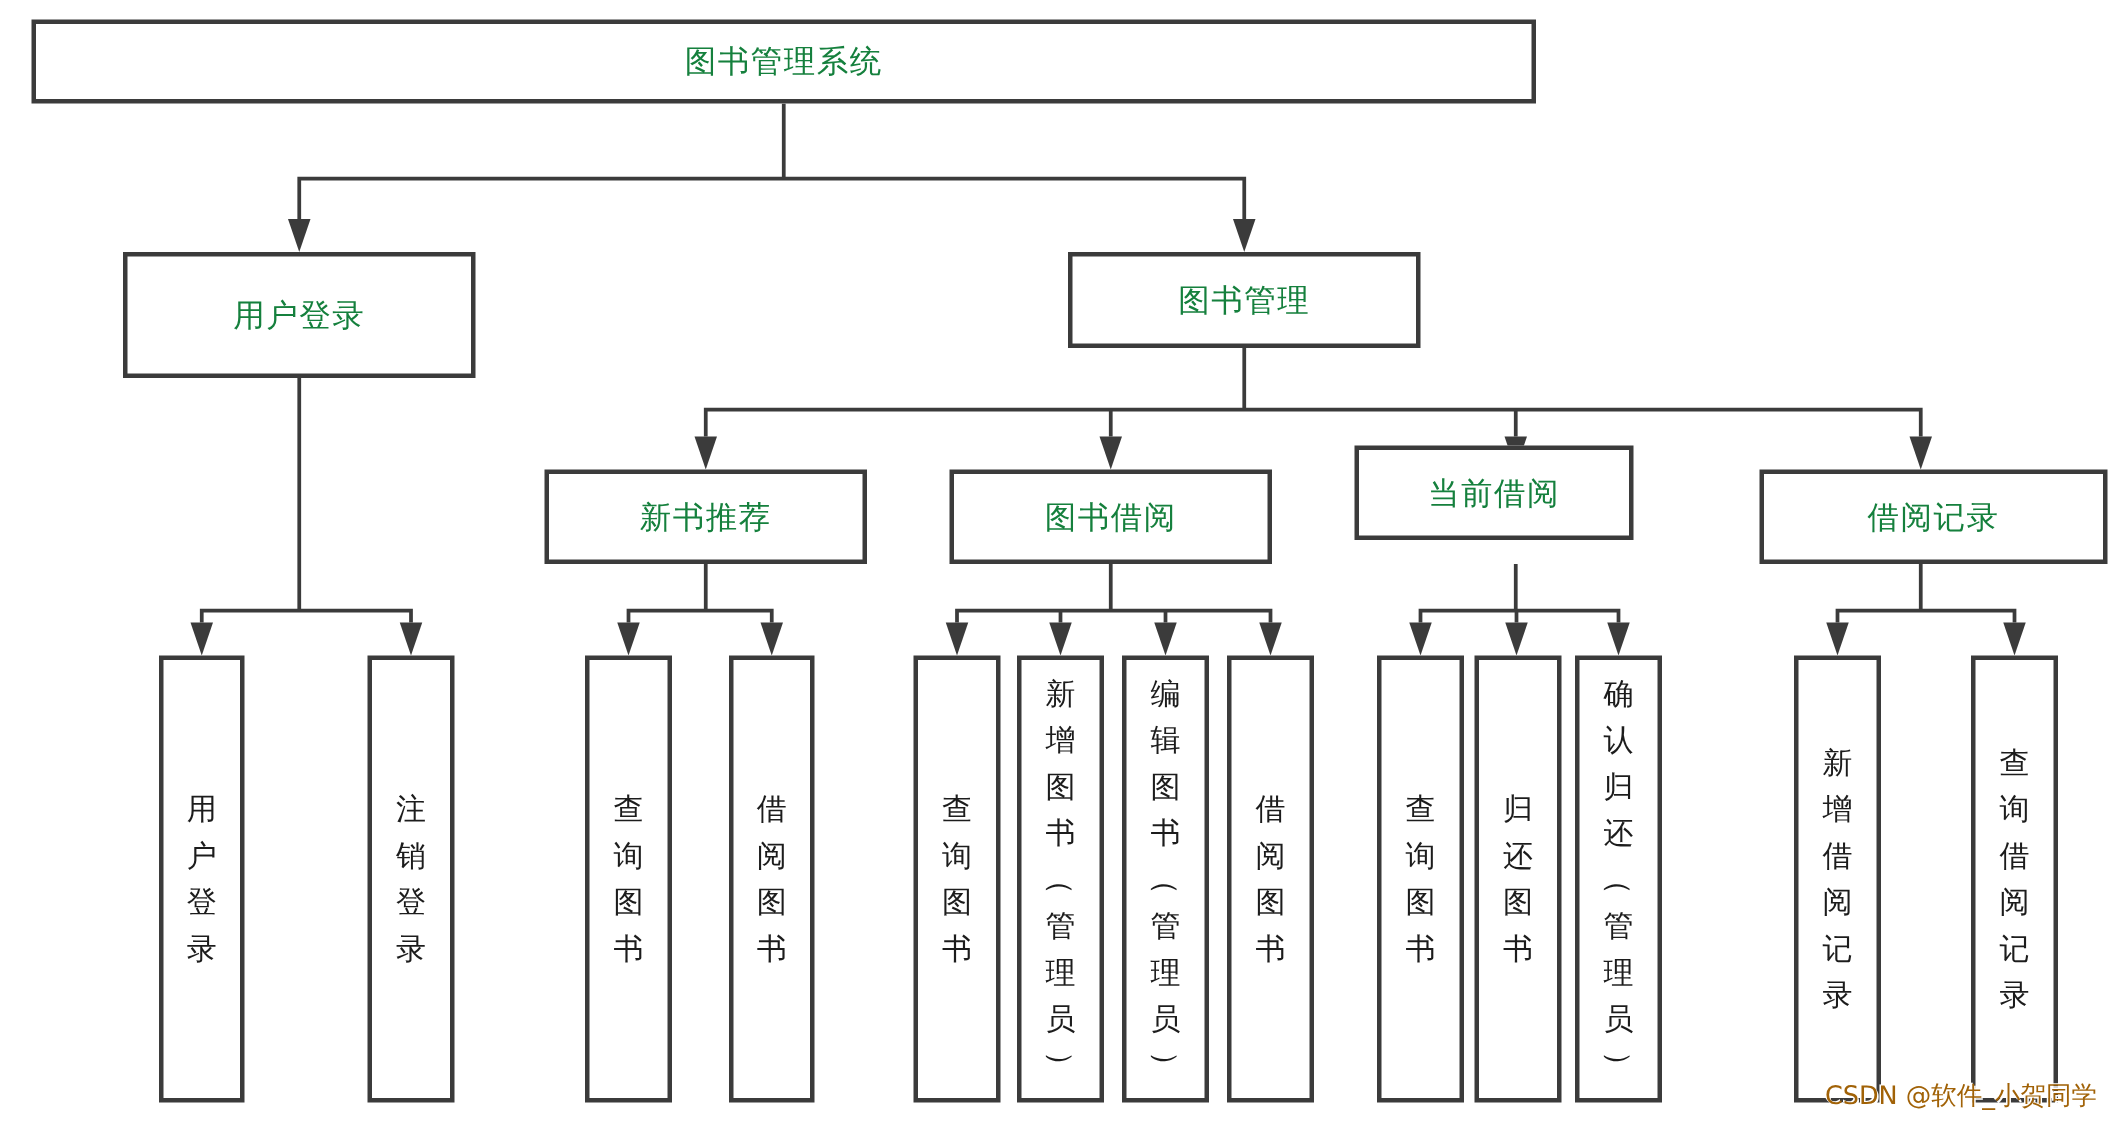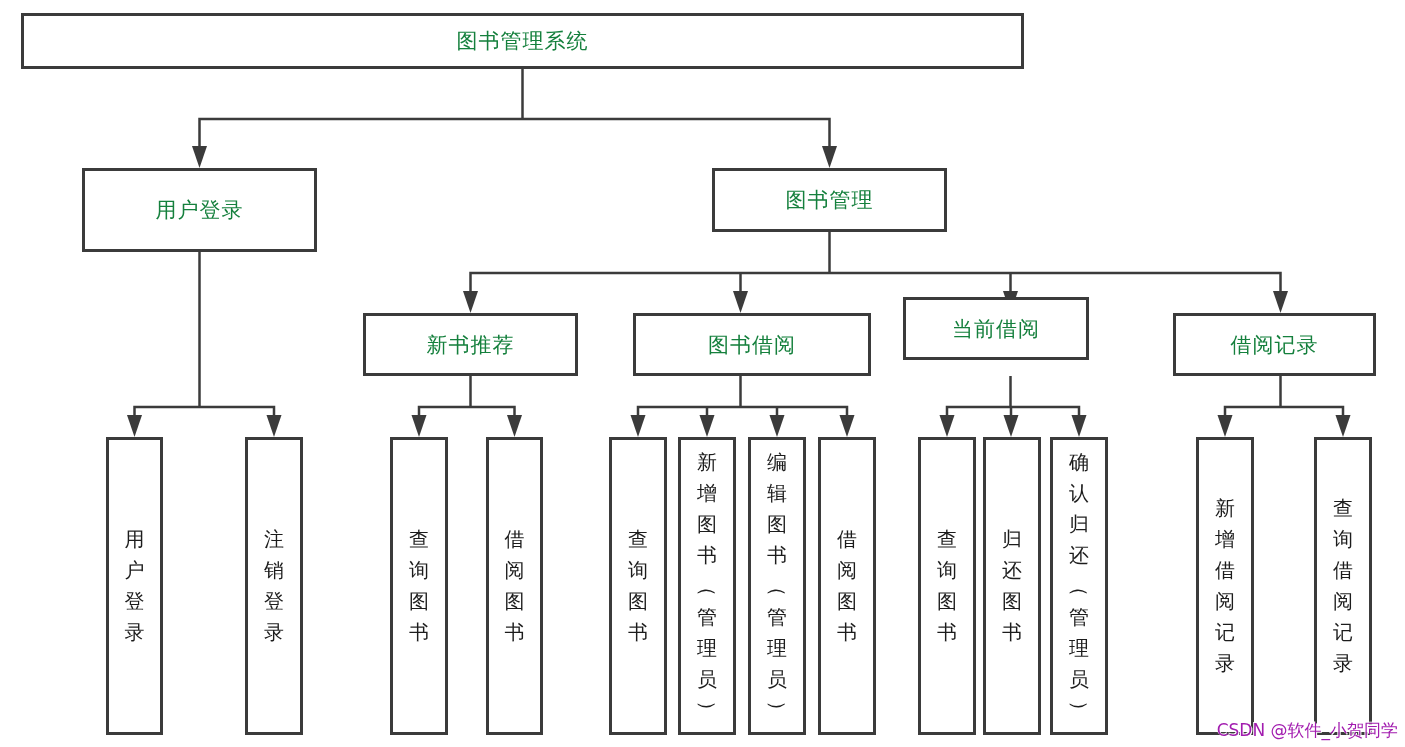--- a/index.html
+++ b/index.html
@@ -23,21 +23,21 @@
     display:block;font-size:20px;color:#1c1c1c;
   }
   .vchar{
     display:block;height:31px;line-height:31px;text-align:center;
   }
   .vrot{
     transform:rotate(90deg);
   }
   .watermark{
     position:absolute;z-index:3;right:7px;top:719px;
-    font-size:17px;color:#a21caf;white-space:nowrap;
+    font-size:17px;color:#a16207;white-space:nowrap;
     text-shadow:1px 1px 0 #ffffff,-1px -1px 0 #ffffff;
   }
 </style>
 </head>
 <body>
 
 <div id="stage">
 
   <svg class="connectors" width="1405" height="747" viewBox="0 0 1405 747">
     <g stroke="#3b3b3b" stroke-width="2.5" fill="none">
@@ -98,27 +98,27 @@
   <div class="box" style="left:82px;top:168px;width:235px;height:84px">
     <span class="hlabel">用户登录</span>
   </div>
   <div class="box" style="left:712px;top:168px;width:235px;height:64px">
     <span class="hlabel">图书管理</span>
   </div>
 
   <div class="box" style="left:363px;top:313px;width:215px;height:63px">
     <span class="hlabel">新书推荐</span>
   </div>
-  <div class="box" style="left:633px;top:313px;width:238px;height:63px">
+  <div class="box" style="left:633px;top:313px;width:215px;height:63px">
     <span class="hlabel">图书借阅</span>
   </div>
   <div class="box" style="left:903px;top:297px;width:186px;height:63px">
     <span class="hlabel">当前借阅</span>
   </div>
-  <div class="box" style="left:1173px;top:313px;width:203px;height:63px">
+  <div class="box" style="left:1173px;top:313px;width:232px;height:63px">
     <span class="hlabel">借阅记录</span>
   </div>
 
   <div class="box" style="left:106px;top:437px;width:57px;height:298px">
     <span class="vlabel">
         <span class="vchar">用</span>
         <span class="vchar">户</span>
         <span class="vchar">登</span>
         <span class="vchar">录</span>
       </span>

